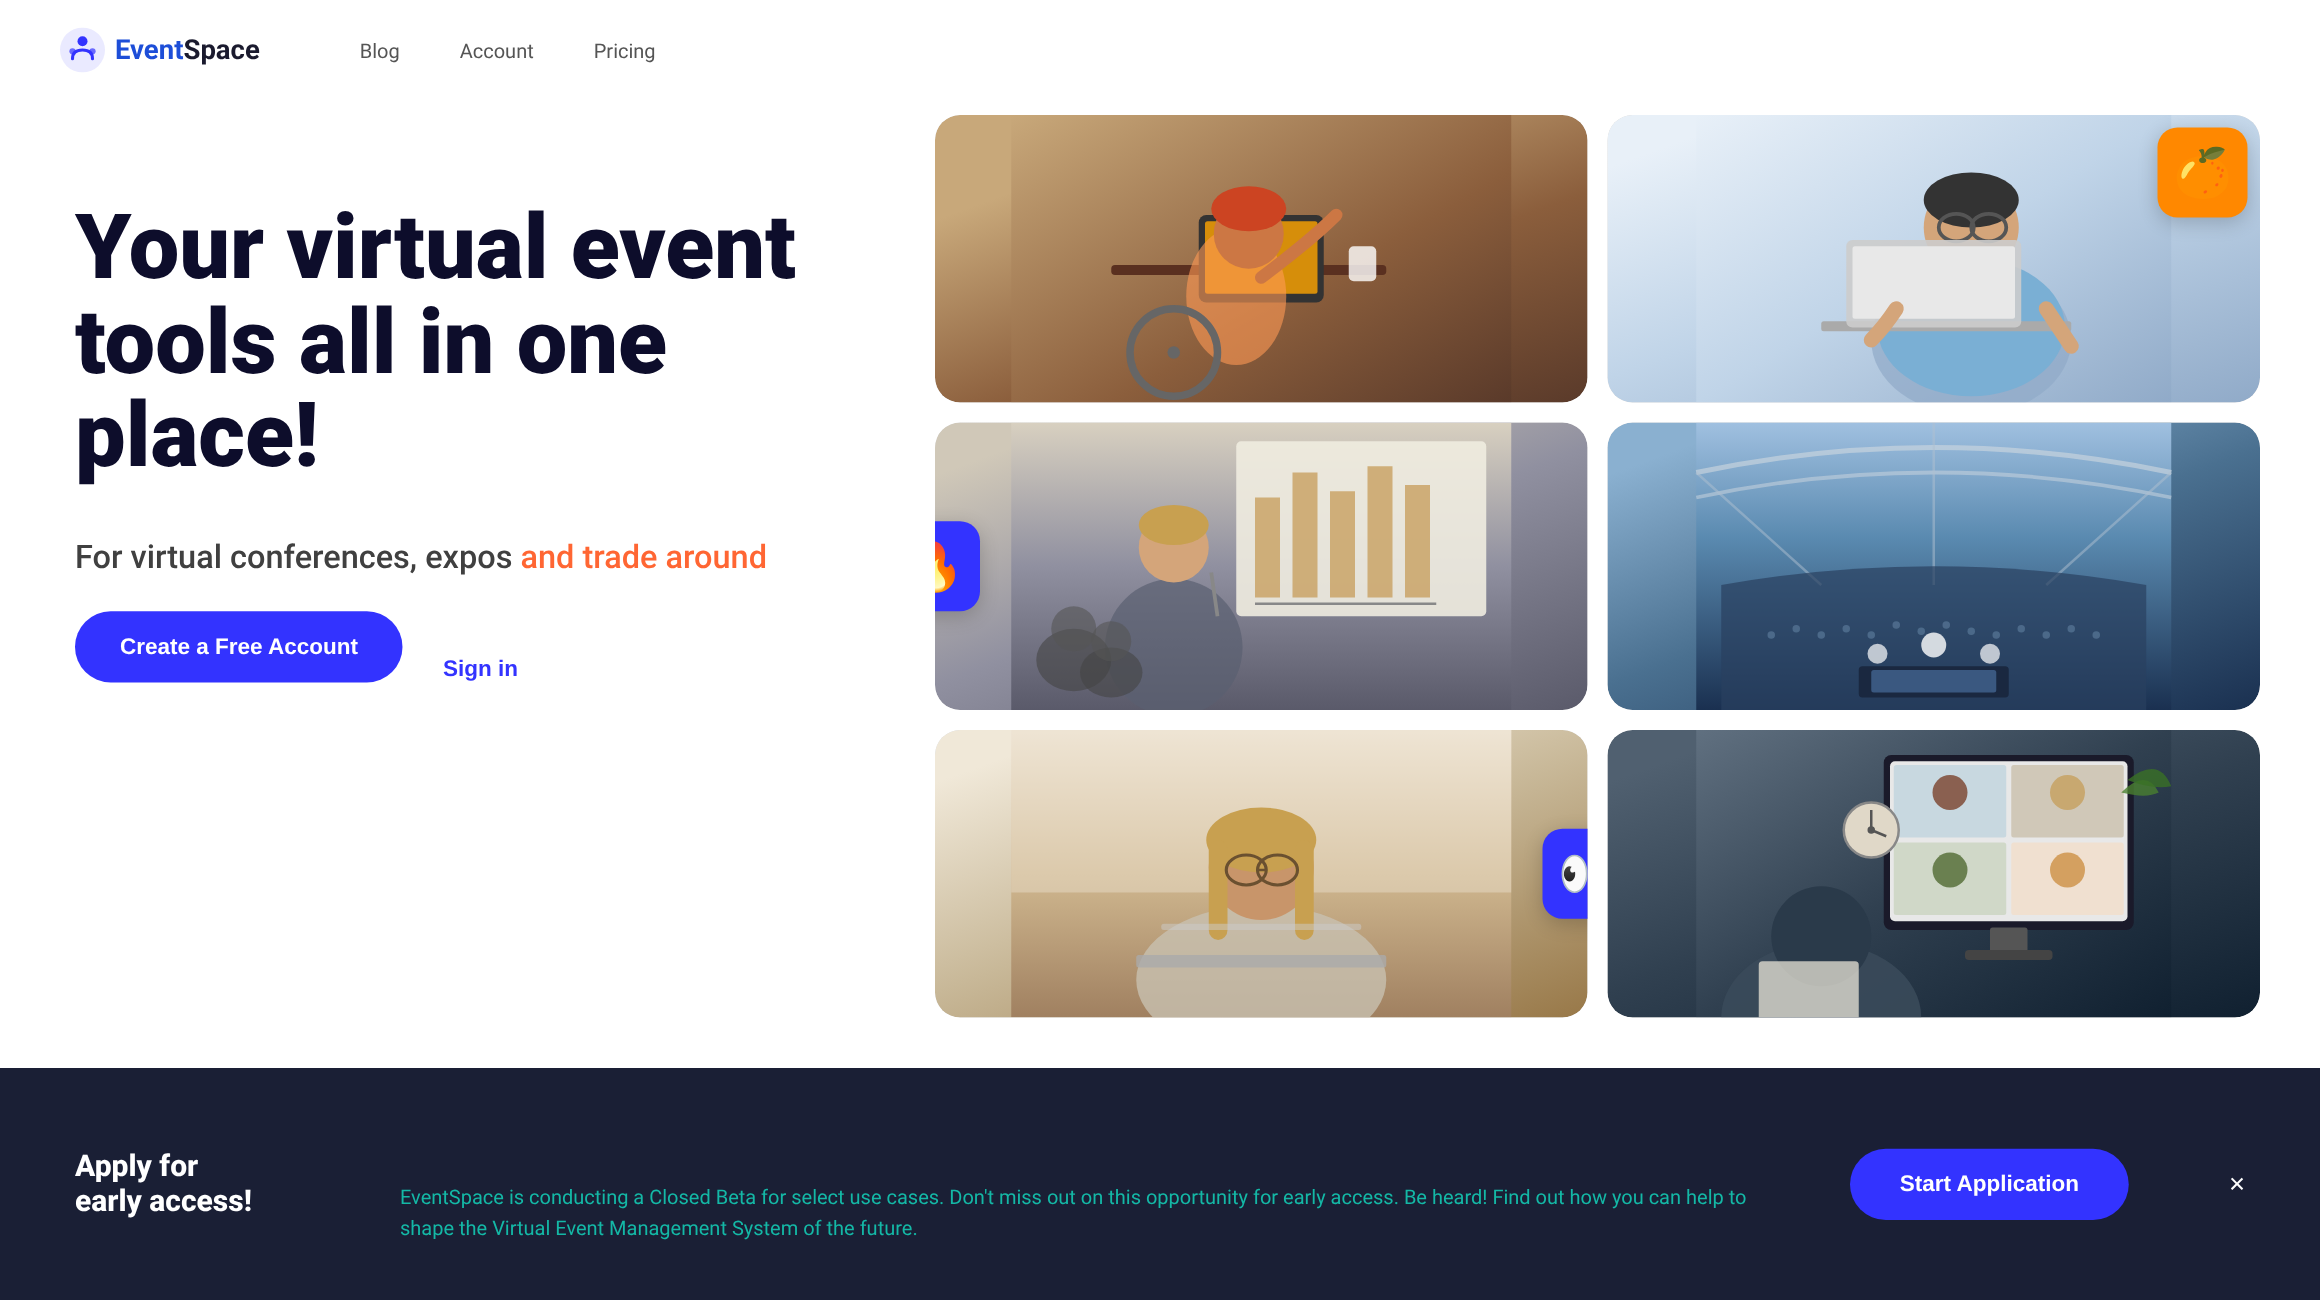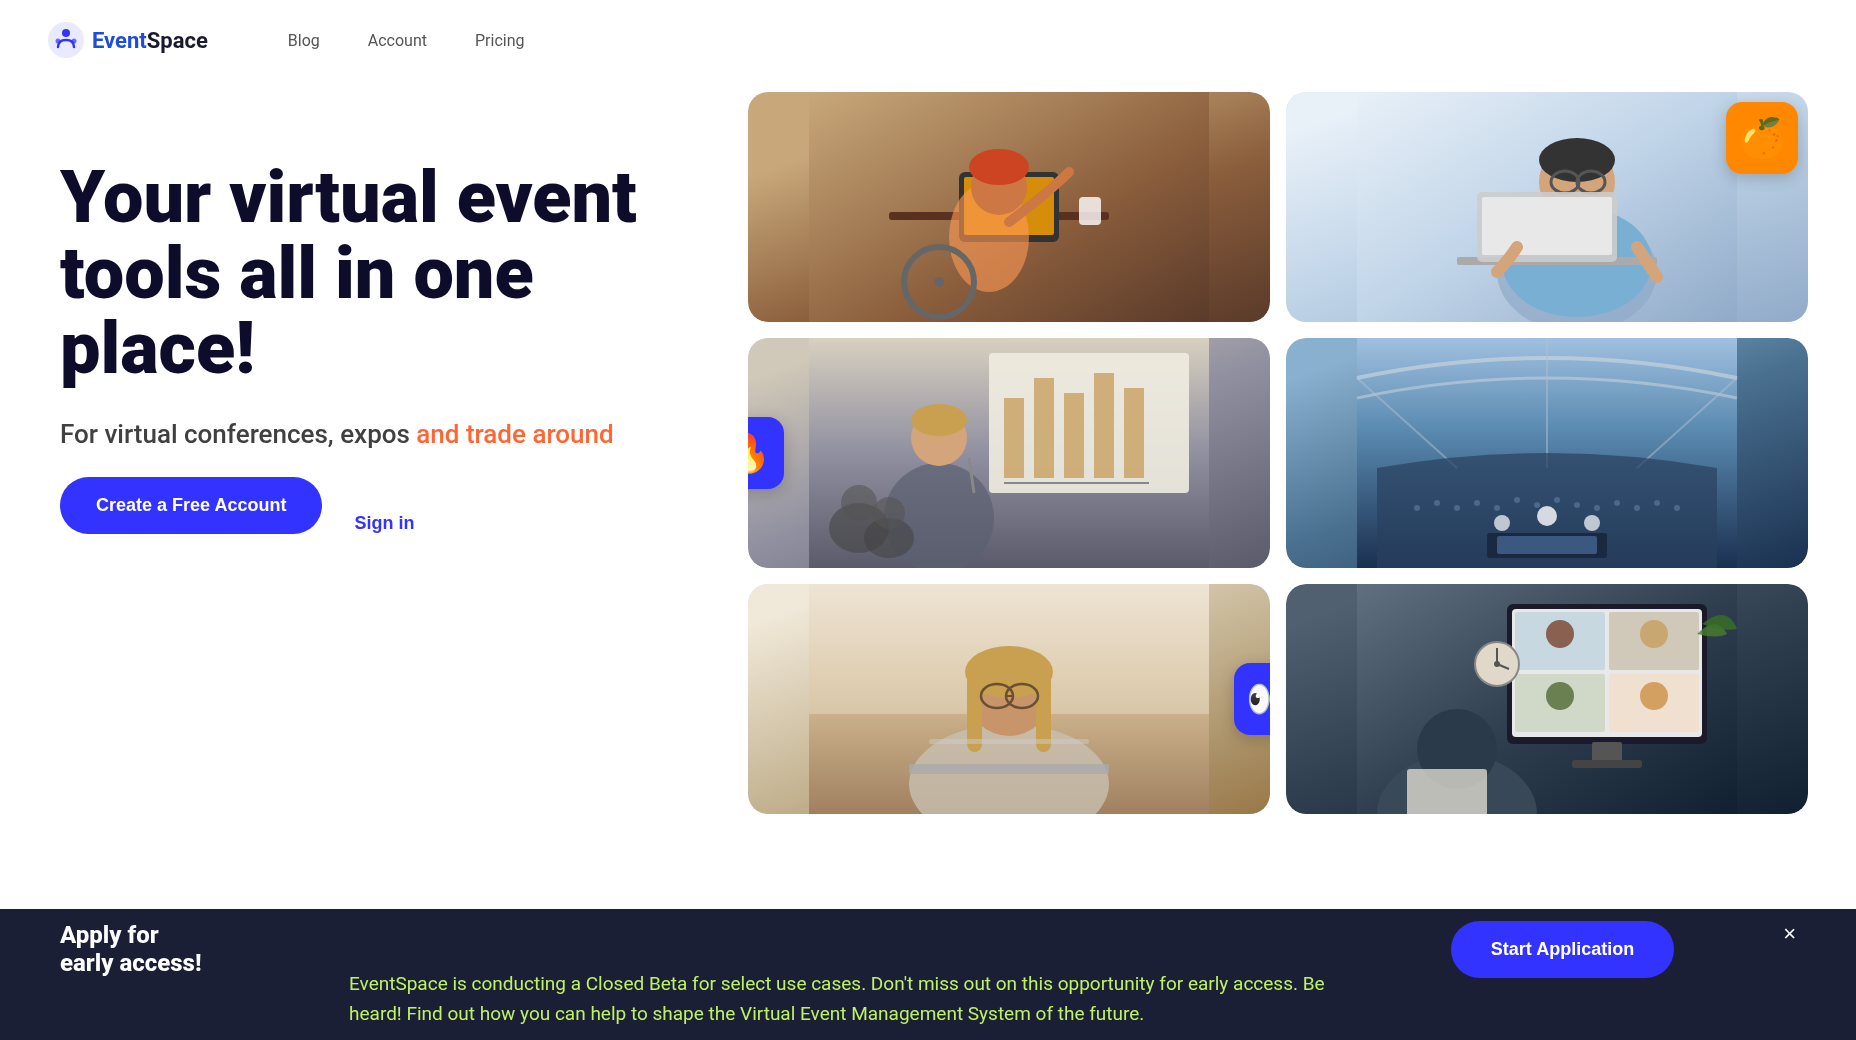--- a/index.html
+++ b/index.html
@@ -57,21 +57,21 @@
       padding: 80px 60px 60px 60px;
       flex-shrink: 0;
       position: relative;
       z-index: 2;
     }
     .hero-heading {
       font-size: 72px;
       font-weight: 900;
       color: #0d0d2b;
       line-height: 1.05;
-      margin-bottom: 32px;
+      margin-bottom: 44px;
     }
     .hero-subheading {
       font-size: 26px;
       font-weight: 500;
       color: #e84393;
       margin-bottom: 28px;
     }
     .hero-subheading span { color: #ff6633; }
     .hero-description {
       font-size: 17px;
@@ -162,35 +162,35 @@
 
     
     .bottom-banner {
       position: fixed;
       bottom: 0;
       left: 0;
       right: 0;
       background: #1a1f35;
       color: #fff;
       display: flex;
-      align-items: flex-start;
-      padding: 12px 60px;
-      gap: 89px;
+      align-items: center;
+      padding: 44px 60px;
+      gap: 60px;
       z-index: 100;
     }
     .banner-title {
       font-size: 24px;
       font-weight: 800;
       color: #fff;
       white-space: nowrap;
       min-width: 200px;
     }
     .banner-desc {
-      font-size: 19px;
-      color: #bef264;
+      font-size: 16px;
+      color: #14b8a6;
       line-height: 1.55;
       flex: 1;
       margin-top: 48px;
     }
     .banner-cta {
       background: #3333ff;
       color: #fff;
       border: none;
       border-radius: 50px;
       padding: 18px 40px;

